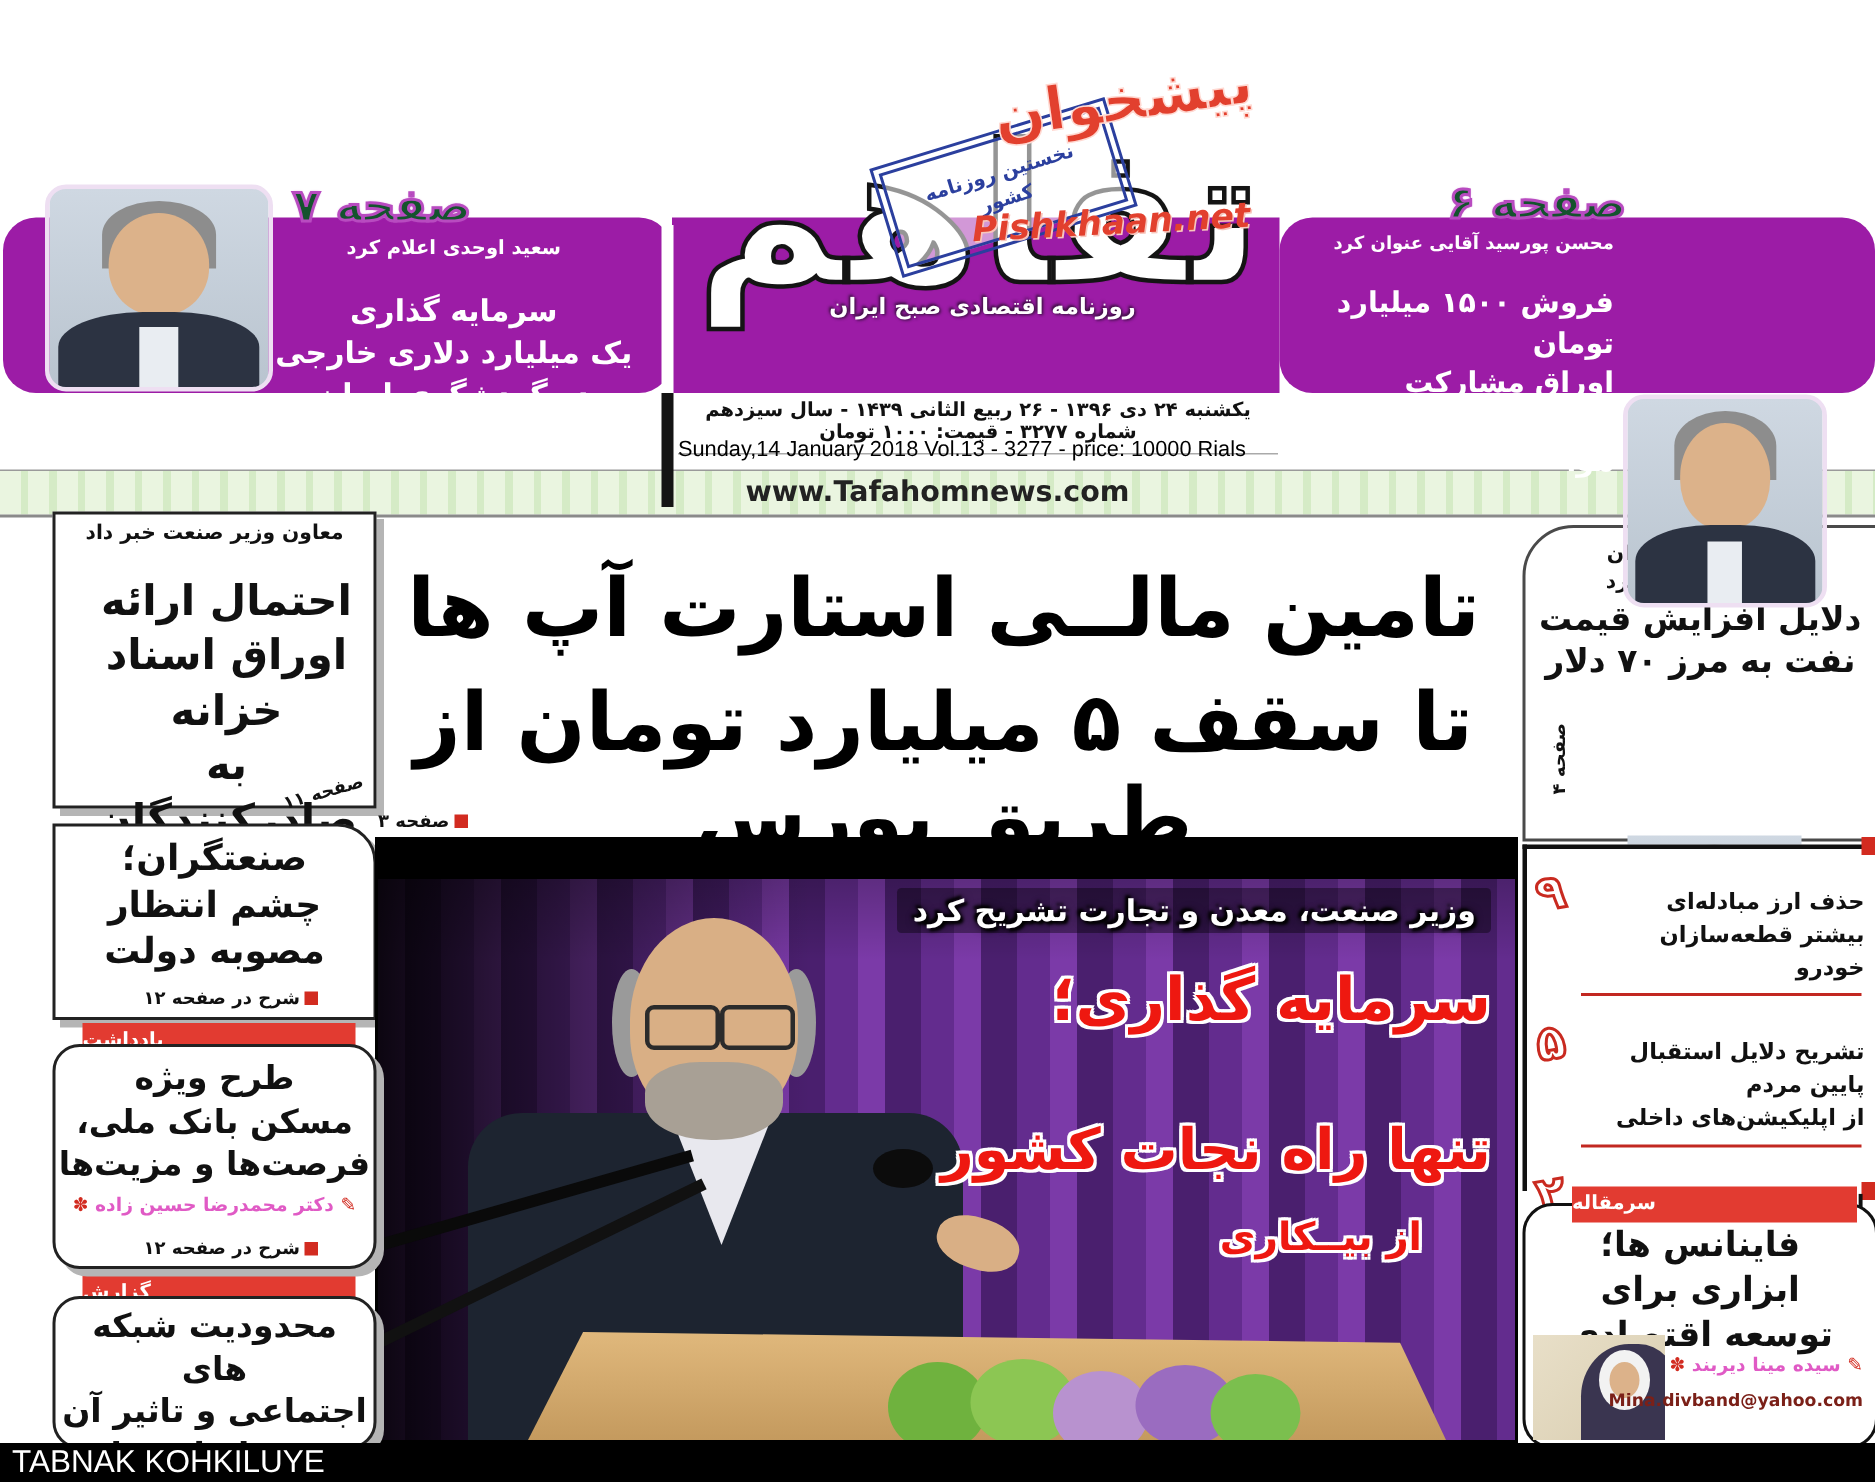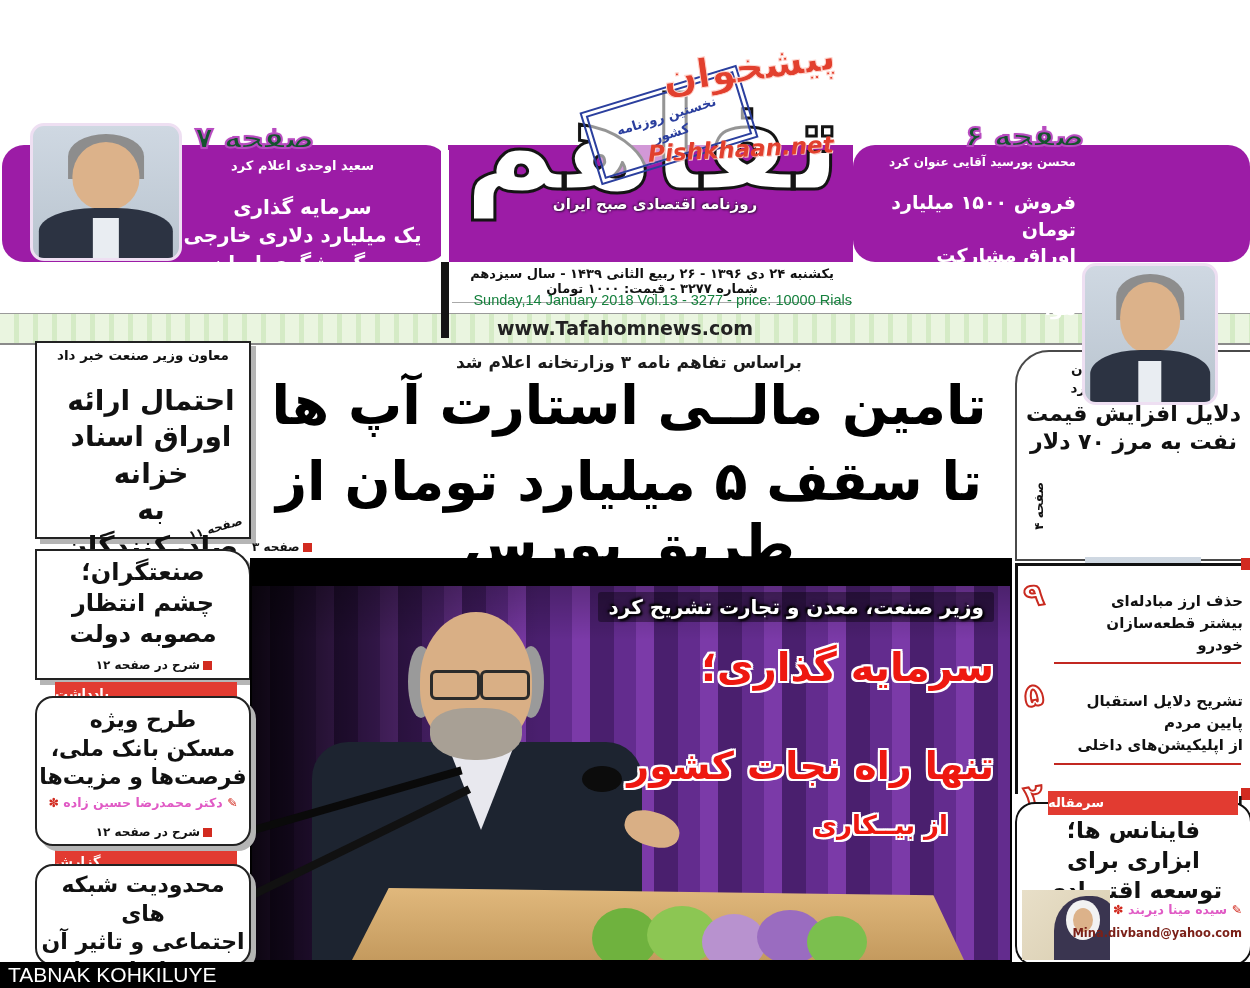--- a/index.html
+++ b/index.html
@@ -29,21 +29,21 @@
   .pish-net{left:648px;top:136px;font-size:23px;font-weight:bold;font-style:italic;color:#e2402e;
       text-shadow:1px 1px 0 #f7c6bd;transform:rotate(-3deg);z-index:5;}
   .stamp{left:592px;top:92px;width:150px;height:62px;border:2px solid #2b3f9e;outline:2px solid #2b3f9e;
       outline-offset:3px;transform:rotate(-17deg);z-index:4;background:rgba(255,255,255,.55);
       display:flex;flex-direction:column;align-items:center;justify-content:center;}
   .stamp div{color:#2b3f9e;font-size:13px;font-weight:bold;line-height:1.4;}
   .alef-w{left:441px;top:150px;width:8px;height:112px;background:#fff;z-index:3;}
   .alef-b{left:441px;top:262px;width:8px;height:76px;background:#141414;z-index:3;}
   .date-fa{left:452px;top:266px;width:400px;text-align:center;font-size:13px;font-weight:bold;
       border-bottom:1px solid #aaa;padding-bottom:6px;}
-  .date-en{left:452px;top:292px;width:400px;text-align:right;font-size:14.5px;color:#15803d;
+  .date-en{left:452px;top:292px;width:400px;text-align:left;font-size:14.5px;color:#000000;
       font-family:"Liberation Sans",sans-serif;}
   .green-strip{left:0;top:313px;width:1250px;height:29px;line-height:29px;text-align:center;
       font-size:19px;font-weight:bold;color:#222;
       background:repeating-linear-gradient(90deg,#eaf5e0 0 14px,#d5ebc6 14px 19px);
       border-top:1px solid #9a9a9a;border-bottom:2px solid #8a8a8a;}
 
   
   .person{position:relative;overflow:hidden;background:linear-gradient(#cfd8e2,#b9c4cf);}
   .ph-head{position:absolute;left:50%;top:12%;transform:translateX(-50%);width:46%;height:52%;
       background:#dcb28a;border-radius:50% 50% 46% 46%;}
@@ -204,21 +204,20 @@
   </div>
 
   <div class="abs red-tab" style="left:55px;top:850px;width:182px;">گزارش</div>
   <div class="abs lbox rbox-round" style="top:864px;height:98px;overflow:hidden;">
     <div class="lhead ml rtl" style="font-size:22px;margin-top:5px;">محدودیت شبکه های
 اجتماعی و تاثیر آن
 بر خانواده ها</div>
 
   </div>
 
-  <div class="abs lead-kicker rtl">براساس تفاهم نامه ۳ وزارتخانه اعلام شد</div>
   <div class="abs lead-h rtl" style="top:374px;">تامین مالــی استارت آپ ها</div>
   <div class="abs lead-h rtl" style="top:450px;">تا سقف ۵ میلیارد تومان از طریق بورس</div>
   <div class="abs lead-tag rtl">
     <span class="redsq"></span><span>صفحه ۳</span>
   </div>
 
   <div class="abs mainphoto">
     <div class="curtain-shade"></div>
     <div class="top-strip"></div>
 

